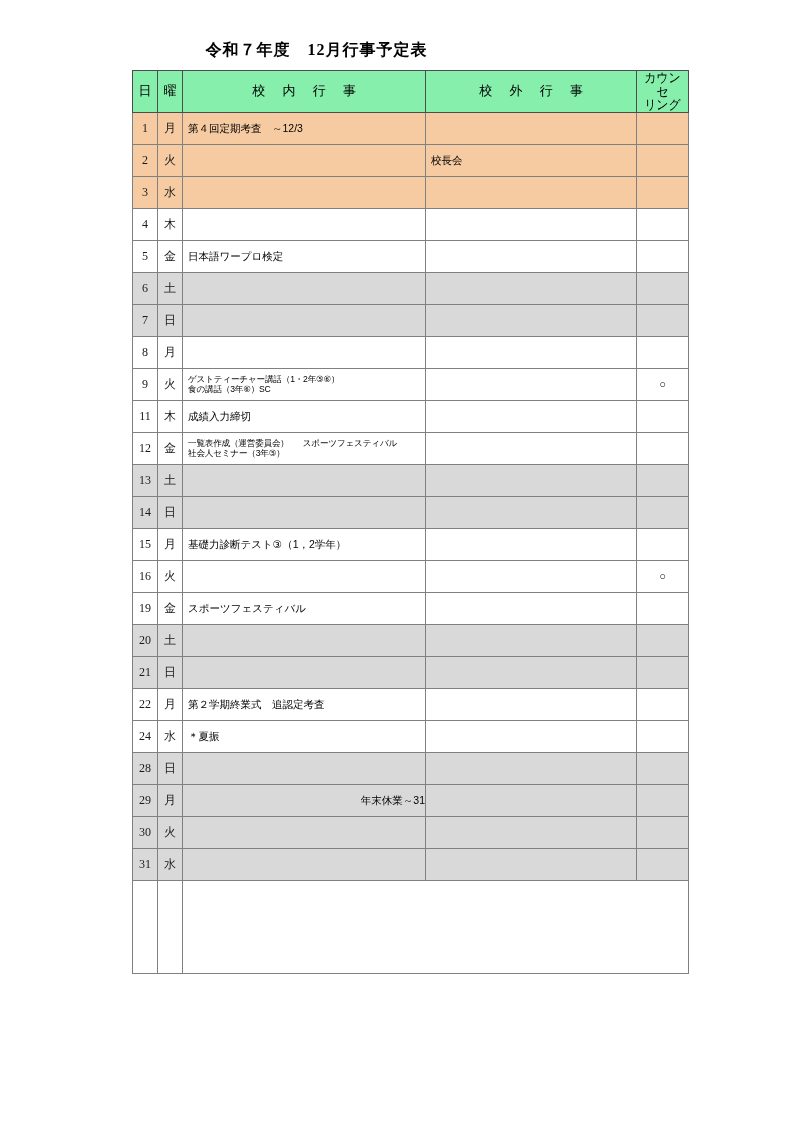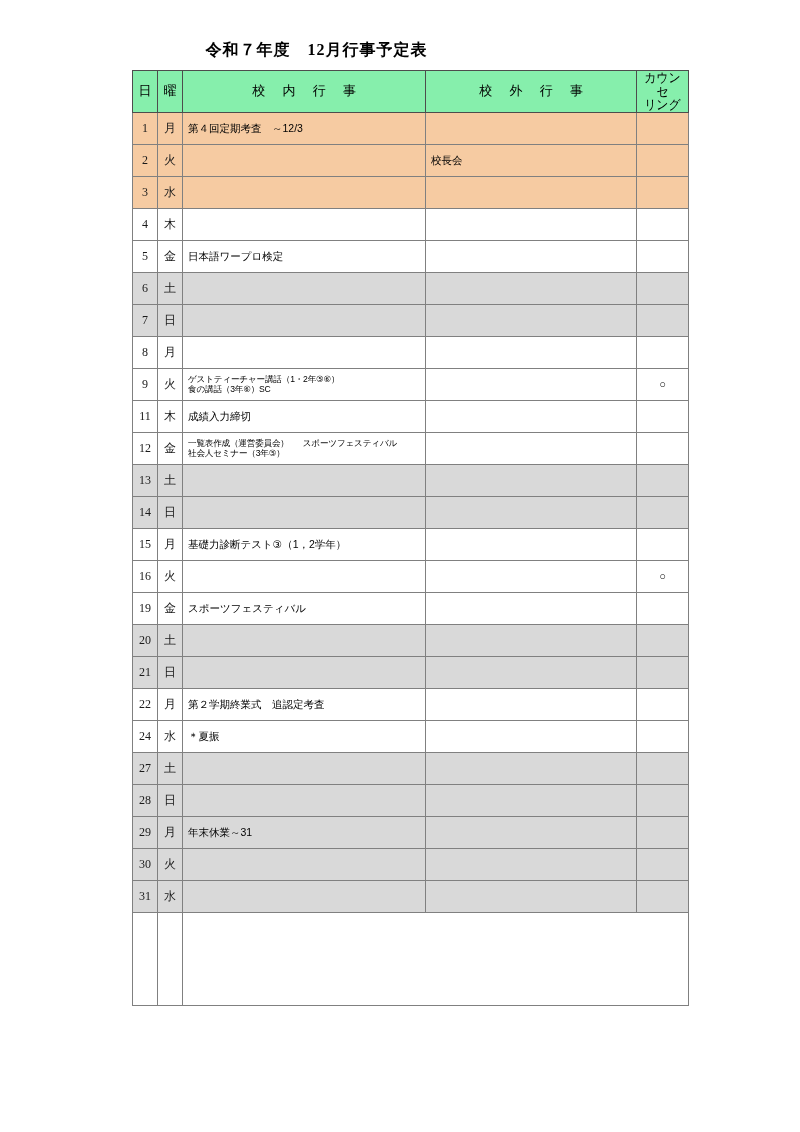--- a/index.html
+++ b/index.html
@@ -102,21 +102,21 @@
     line-height: 1.22;
     font-family: "Liberation Sans", "DejaVu Sans", sans-serif;
   }
   tr.drow td.c-cs {
     text-align: center;
     font-size: 11px;
   }
 
   
   tr.sh-orange td { background: #f6cba2; }
-  tr.sh-gray   td { background: #d9d9d9; }
+  tr.sh-gray   td { background: #d9d9d9; text-align: right; }
   tr.sh-none   td { background: #ffffff; }
 
   
   .two-line {
     font-size: 8.6px !important;
     line-height: 1.30;
     letter-spacing: -0.2px;
   }
   .two-line .ln { display: block; white-space: nowrap; }
   .gap { display: inline-block; width: 14px; }
@@ -304,27 +304,20 @@
             <td class="c-cs"><span class="circ"></span></td>
           </tr>
           <tr class="drow sh-none">
             <td class="c-num">24</td>
             <td class="c-dw">水</td>
             <td class="c-ev">＊夏振</td>
             <td class="c-ex"></td>
             <td class="c-cs"><span class="circ"></span></td>
           </tr>
           <tr class="drow sh-gray">
-            <td class="c-num">27</td>
-            <td class="c-dw">土</td>
-            <td class="c-ev"></td>
-            <td class="c-ex"></td>
-            <td class="c-cs"><span class="circ"></span></td>
-          </tr>
-          <tr class="drow sh-gray">
             <td class="c-num">28</td>
             <td class="c-dw">日</td>
             <td class="c-ev"></td>
             <td class="c-ex"></td>
             <td class="c-cs"><span class="circ"></span></td>
           </tr>
           <tr class="drow sh-gray">
             <td class="c-num">29</td>
             <td class="c-dw">月</td>
             <td class="c-ev">年末休業～31</td>

